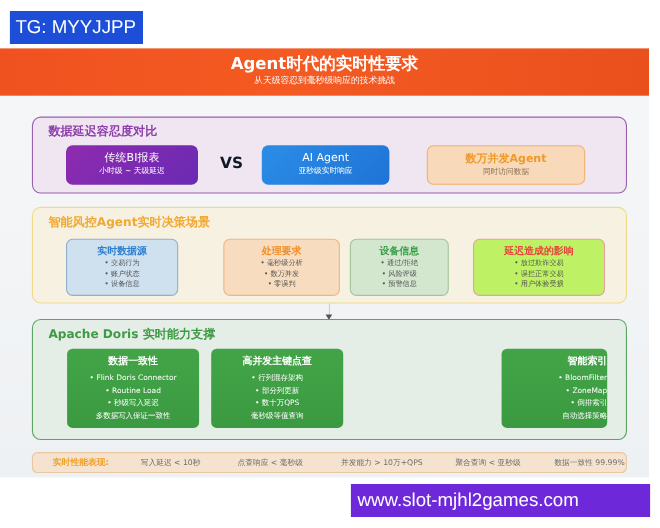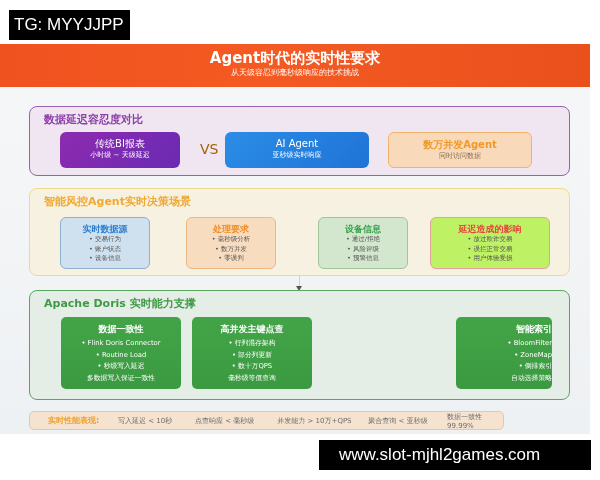--- a/index.html
+++ b/index.html
@@ -1,21 +1,21 @@
 <!DOCTYPE html>
 <html><head>
 <meta charset="utf-8">
 <style>
   * { box-sizing: border-box; margin: 0; padding: 0; }
   html, body { width: 600px; height: 480px; background: #ffffff; overflow: hidden; }
   body { position: relative; font-family: "DejaVu Sans", "Liberation Sans", sans-serif; }
 
   .tg-label {
     position: absolute; left: 9px; top: 10px; width: 121px; height: 30px;
-    background: #000000; color: #ffffff; font-family: "Liberation Sans", sans-serif;
+    background: #1d4ed8; color: #ffffff; font-family: "Liberation Sans", sans-serif;
     font-size: 17px; line-height: 30px; padding-left: 5px;
   }
 
   .canvas {
     position: absolute; left: 0; top: 44px; width: 590px; height: 390px;
     background: linear-gradient(180deg, #f6f7f9 0%, #eef1f3 100%);
   }
 
   .banner {
     position: absolute; left: 0; top: 0; width: 590px; height: 43px;
@@ -32,39 +32,39 @@
 
   
   .s1 { top: 62px; height: 70px; background: #efe6f2; border-color: #9b5fb0; }
   .s1 .section-title { color: #8d3ea8; }
   .s1-box {
     position: absolute; top: 25px; height: 36px; border-radius: 6px; text-align: center; color: #fff;
   }
   .s1-box .t { font-size: 10px; font-weight: normal; margin-top: 5px; line-height: 13px; }
   .s1-box .d { font-size: 7px; line-height: 11px; }
   .bi { left: 30px; width: 120px; background: linear-gradient(135deg, #8e2bb0, #6a2ab3); }
-  .ai { left: 195px; width: 144px; background: linear-gradient(135deg, #2b8de6, #1f73d6); }
-  .vs { position: absolute; left: 170px; top: 34px; font-size: 14px; font-weight: normal; color: #a16207; }
+  .ai { left: 208px; width: 116px; background: linear-gradient(135deg, #2b8de6, #1f73d6); }
+  .vs { position: absolute; left: 170px; top: 34px; font-size: 14px; font-weight: bold; color: #0f172a; }
   .concurrent {
     left: 358px; width: 144px; background: #f8d9b9; border: 1.5px solid #f0b46b;
   }
   .concurrent .t { color: #ef9a2a; font-weight: bold; }
   .concurrent .d { color: #8a6d50; }
 
   
   .s2 { top: 144px; height: 88px; background: #f7f1e2; border-color: #f0d98a; }
   .s2 .section-title { color: #f0a932; }
   .s2-box {
     position: absolute; top: 28px; height: 52px; border-radius: 6px; border: 1.2px solid; text-align: center;
   }
   .s2-box .t { font-size: 9px; font-weight: bold; margin-top: 5px; line-height: 12px; }
   .s2-box .li { font-size: 6.5px; color: #555; line-height: 9.5px; }
-  .b-src { left: 30px; width: 90px; background: #cfe0ef; border-color: #8fb0cc; }
+  .b-src { left: 30px; width: 102px; background: #cfe0ef; border-color: #8fb0cc; }
   .b-src .t { color: #2d7fd0; }
-  .b-req { left: 156px; width: 90px; background: #f8dcbf; border-color: #eab785; }
+  .b-req { left: 173px; width: 106px; background: #f8dcbf; border-color: #eab785; }
   .b-req .t { color: #f08f2a; }
   .b-dec { left: 288px; width: 90px; background: #d3e7cf; border-color: #9fc69a; }
   .b-dec .t { color: #3aa14a; }
   .b-imp { left: 400px; width: 120px; background: #bef264; border-color: #e3a29b; }
   .b-imp .t { color: #e5453c; }
 
   .arrow-line { position: absolute; left: 299px; top: 232px; width: 1px; height: 12px; background: #cfcfcf; }
   .arrow-head {
     position: absolute; left: 296px; top: 242px; width: 0; height: 0;
     border-left: 3.5px solid transparent; border-right: 3.5px solid transparent; border-top: 5px solid #555;
@@ -80,31 +80,31 @@
   .s3-box .t { font-size: 9px; font-weight: bold; margin-top: 6px; line-height: 13px; margin-bottom: 2px; }
   .s3-box .li { font-size: 6.8px; line-height: 11.5px; }
   .c1 { left: 31px; }
   .c2 { left: 162px; }
   .c3 { left: 294px; }
   .c4 { left: 426px; width: 120px; left: 426px; }
   .c4 { width: 96px; text-align: right; }
 
   
   .perf {
-    position: absolute; left: 29px; top: 367px; width: 475px; height: 19px; border-radius: 5px;
+    position: absolute; left: 29px; top: 367px; width: 541px; height: 19px; border-radius: 5px;
     background: #f5e3cf; border: 1px solid #e8c7a1; display: flex; align-items: center;
     font-size: 7px; color: #6c6c6c;
   }
   .perf-label { color: #f0a12c; font-weight: bold; font-size: 8px; margin-left: 18px; width: 80px; }
   .perf-item { margin-left: 0; }
 
   .watermark {
     position: absolute; left: 319px; top: 440px; width: 272px; height: 30px;
-    background: #000000; color: #ffffff; font-family: "Liberation Sans", sans-serif;
-    font-size: 17px; line-height: 30px; padding-left: 20px;
+    background: #6d28d9; color: #ffffff; font-family: "Liberation Sans", sans-serif;
+    font-size: 17px; line-height: 30px; padding-left: 6px;
   }
 </style>
 </head>
 <body>
 
 <div class="tg-label">TG: MYYJJPP</div>
 
 <div class="canvas">
 
   <div class="banner">

